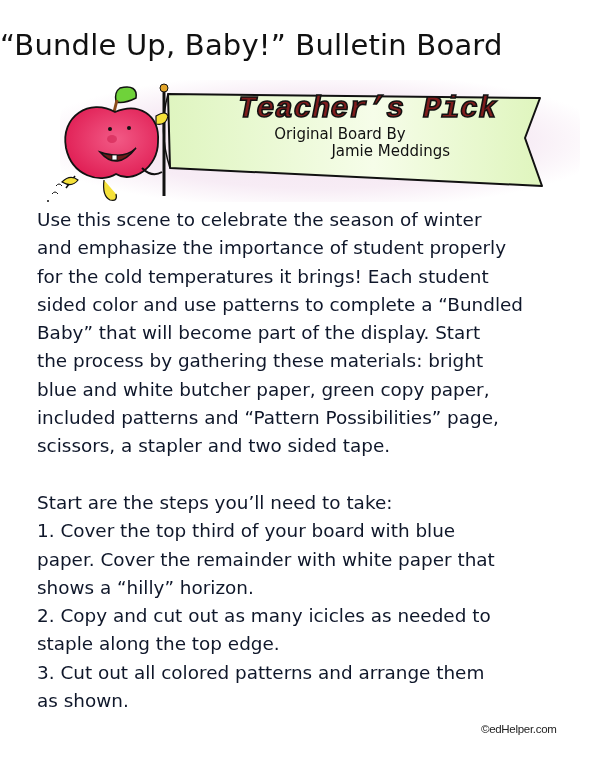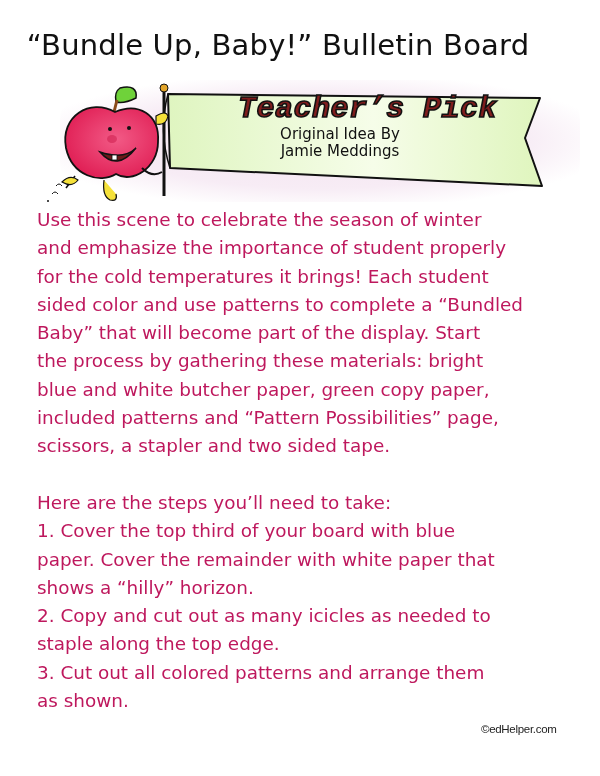--- a/index.html
+++ b/index.html
@@ -1,34 +1,34 @@
 <!DOCTYPE html>
 <html><head>
 <meta charset="utf-8">
 <style>
   html, body { margin: 0; padding: 0; background: #ffffff; }
   body { width: 600px; height: 776px; position: relative; overflow: hidden;
          font-family: "DejaVu Sans", sans-serif; color: #1a1a1a; }
-  .title { position: absolute; top: 28px; left: 0; width: 556px; text-align: center;
+  .title { position: absolute; top: 28px; left: 0; width: 556px; 
            font-size: 29px; letter-spacing: 0.2px; color: #111; white-space: nowrap; }
   .header-art { position: absolute; left: 20px; top: 76px; width: 570px; height: 132px; }
   .backdrop { position: absolute; left: 40px; top: 4px; width: 520px; height: 122px;
               border-radius: 40px;
               background: radial-gradient(ellipse at 50% 50%, #f3e3f0 0%, #f7ecf5 55%, rgba(255,255,255,0) 80%); }
   .banner-svg { position: absolute; left: 0; top: 0; }
   .banner-text { position: absolute; left: 0; top: 0; width: 570px; height: 132px; }
   .pick-title { position: absolute; left: 218px; top: 16px; font-size: 30px; font-weight: bold;
                 font-family: Liberation Mono, monospace; color: #7f1d1d; letter-spacing: 0.5px;
                 -webkit-text-stroke: 1.6px #111; white-space: nowrap; font-style: italic; }
   .byline { position: absolute; left: 210px; width: 220px; text-align: center; font-size: 15px;
             color: #111; line-height: 17px; }
   .byline.l1 { top: 50px; }
-  .byline.l2 { top: 67px; }
+  .byline.l2 { top: 67px; text-align: right; }
   .body-text { position: absolute; left: 37px; top: 206px; width: 560px; font-size: 18.4px;
-               line-height: 28.3px; color: #be185d; }
+               line-height: 28.3px; color: #0f172a; }
   .body-text .line { white-space: nowrap; height: 28.3px; }
   .gap { height: 28.3px; }
   .copyright { position: absolute; left: 481px; top: 723px; font-size: 11.5px; color: #222;
                font-family: "Liberation Sans", sans-serif; letter-spacing: -0.3px; }
 </style>
 </head>
 <body>
 
 <div class="title">“Bundle Up, Baby!” Bulletin Board</div>
 
@@ -73,40 +73,40 @@
       <path d="M122 92 Q132 102 142 96" fill="none" stroke="#111" stroke-width="2"></path>
       <path d="M136 40 Q146 34 148 40 Q146 50 136 48 Z" fill="#f5e13a" stroke="#111" stroke-width="1.2"></path>
       <path d="M36 110 q3 -4 6 0" fill="none" stroke="#111" stroke-width="1"></path>
       <path d="M32 118 q3 -4 6 0" fill="none" stroke="#111" stroke-width="1"></path>
       <circle cx="28" cy="125" r="1" fill="#111"></circle>
     </g>
   </svg>
 
   <div class="banner-text">
     <div class="pick-title">Teacher’s Pick</div>
-    <div class="byline l1">Original Idea By</div>
+    <div class="byline l1">Original Board By</div>
     <div class="byline l2">Jamie Meddings</div>
   </div>
 </div>
 
 <div class="body-text">
   <div>
     <div class="line">Use this scene to celebrate the season of winter</div>
     <div class="line">and emphasize the importance of student properly</div>
     <div class="line">for the cold temperatures it brings! Each student</div>
     <div class="line">sided color and use patterns to complete a “Bundled</div>
     <div class="line">Baby” that will become part of the display. Start</div>
     <div class="line">the process by gathering these materials: bright</div>
     <div class="line">blue and white butcher paper, green copy paper,</div>
     <div class="line">included patterns and “Pattern Possibilities” page,</div>
     <div class="line">scissors, a stapler and two sided tape.</div>
   </div>
   <div class="gap"></div>
   <div>
-    <div class="line">Here are the steps you’ll need to take:</div>
+    <div class="line">Start are the steps you’ll need to take:</div>
     <div class="line">1. Cover the top third of your board with blue</div>
     <div class="line">paper. Cover the remainder with white paper that</div>
     <div class="line">shows a “hilly” horizon.</div>
     <div class="line">2. Copy and cut out as many icicles as needed to</div>
     <div class="line">staple along the top edge.</div>
     <div class="line">3. Cut out all colored patterns and arrange them</div>
     <div class="line">as shown.</div>
   </div>
 </div>
 

